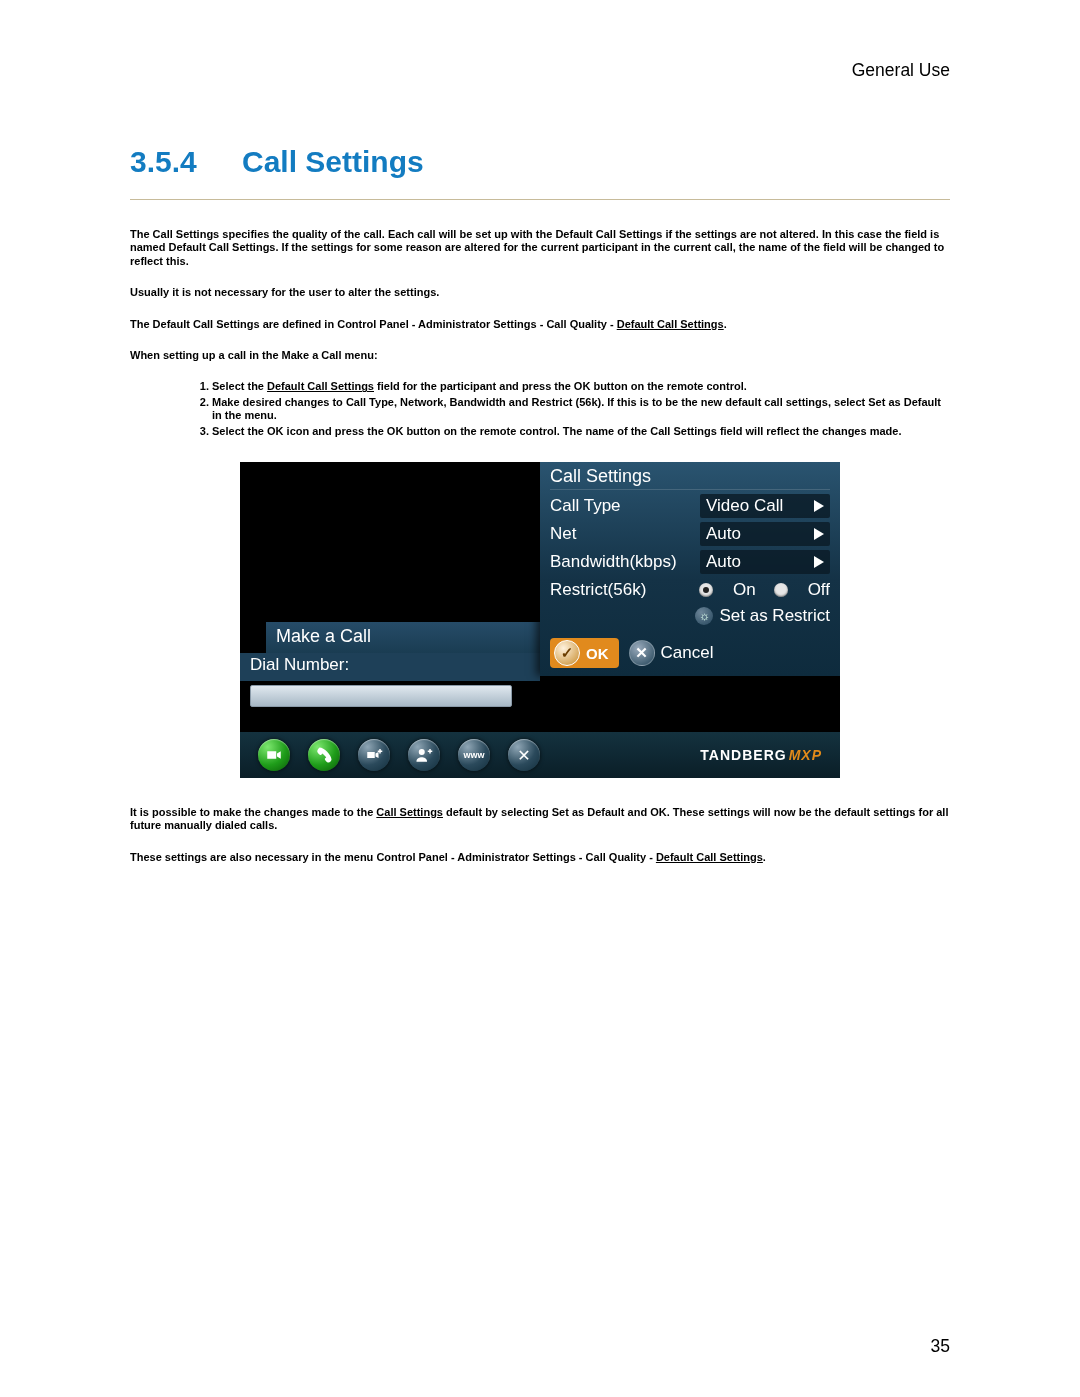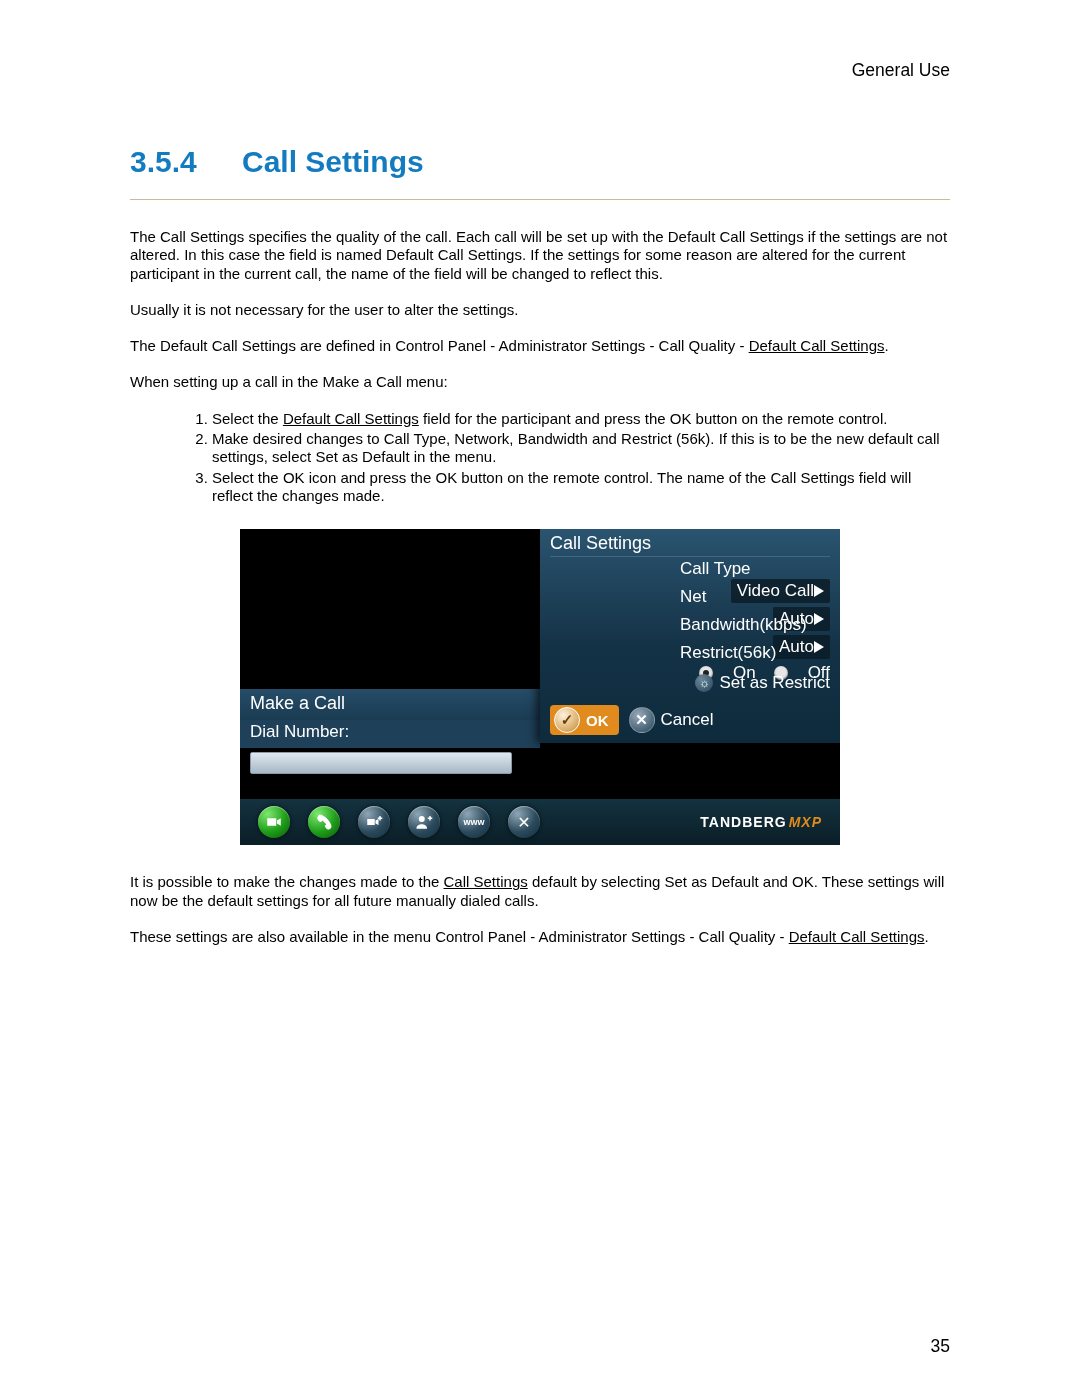--- a/index.html
+++ b/index.html
@@ -20,21 +20,21 @@
   }
   h1.section-heading {
     color: #137cc1;
     font-size: 30px;
     font-weight: bold;
     margin-top: 85px;
     margin-bottom: 20px;
   }
   h1.section-heading .num { display: inline-block; width: 112px; }
   hr.sep { border: none; border-top: 1px solid #c7bb9a; margin-bottom: 28px; }
-  p.body, li { font-size: 15px; line-height: 1.22; }
+  p.body, li { font-size: 11px; line-height: 1.22; font-weight: bold; }
   p.body { margin-bottom: 18px; }
   .link { text-decoration: underline; cursor: pointer; }
   ol.steps { margin: 4px 0 24px 60px; padding-left: 22px; }
   ol.steps li { margin-bottom: 2px; }
   .page-number {
     position: absolute;
     bottom: 40px;
     right: 130px;
     font-size: 17.5px;
   }
@@ -52,20 +52,21 @@
   }
   .make-call {
     position: absolute;
     left: 0; top: 160px;
     width: 300px;
   }
   .make-call .title {
     background: linear-gradient(#264c68,#1a3c52);
     padding: 4px 10px 6px;
     font-size: 18px;
+    margin-left: 26px;
   }
   .make-call .dialrow {
     background: #1e4058;
     padding: 2px 10px 6px;
     font-size: 17px;
   }
   .dial-input {
     height: 22px;
     width: 262px;
     margin: 4px 10px 10px;
@@ -87,21 +88,21 @@
     box-shadow: -4px 0 8px rgba(0,0,0,0.6);
     padding: 4px 10px 8px;
     font-size: 17px;
   }
   .settings-panel .panel-title {
     font-size: 18px;
     padding-bottom: 2px;
     border-bottom: 1px solid rgba(255,255,255,0.15);
     margin-bottom: 2px;
   }
-  .settings-panel .row { display: flex; align-items: flex-end; height: 28px; flex-direction: column; }
+  .settings-panel .row { display: flex; align-items: center; height: 28px; }
   .settings-panel .label { width: 150px; }
   .settings-panel .valbox {
     flex: 1;
     background: rgba(10,26,38,0.8);
     height: 24px;
     padding: 7px 6px;
     display: flex; align-items: center; justify-content: space-between;
     border-radius: 2px;
   }
   .arrow-right {
@@ -285,16 +286,16 @@
     <div class="brand">
       <span>TANDBERG</span><span class="mxp">MXP</span>
     </div>
   </div>
 </div>
 
 <p class="body">
   <span>It is possible to make the changes made to the </span><span class="link">Call Settings</span><span> default by selecting Set as Default and OK. These settings will now be the default settings for all future manually dialed calls.</span>
 </p>
 <p class="body">
-  <span>These settings are also available in the menu Control Panel - Administrator Settings - Call Quality - </span><span class="link">Default Call Settings</span><span>.</span>
+  <span>These settings are also necessary in the menu Control Panel - Administrator Settings - Call Quality - </span><span class="link">Default Call Settings</span><span>.</span>
 </p>
 
 <div class="page-number">35</div>
 
 </body></html>

